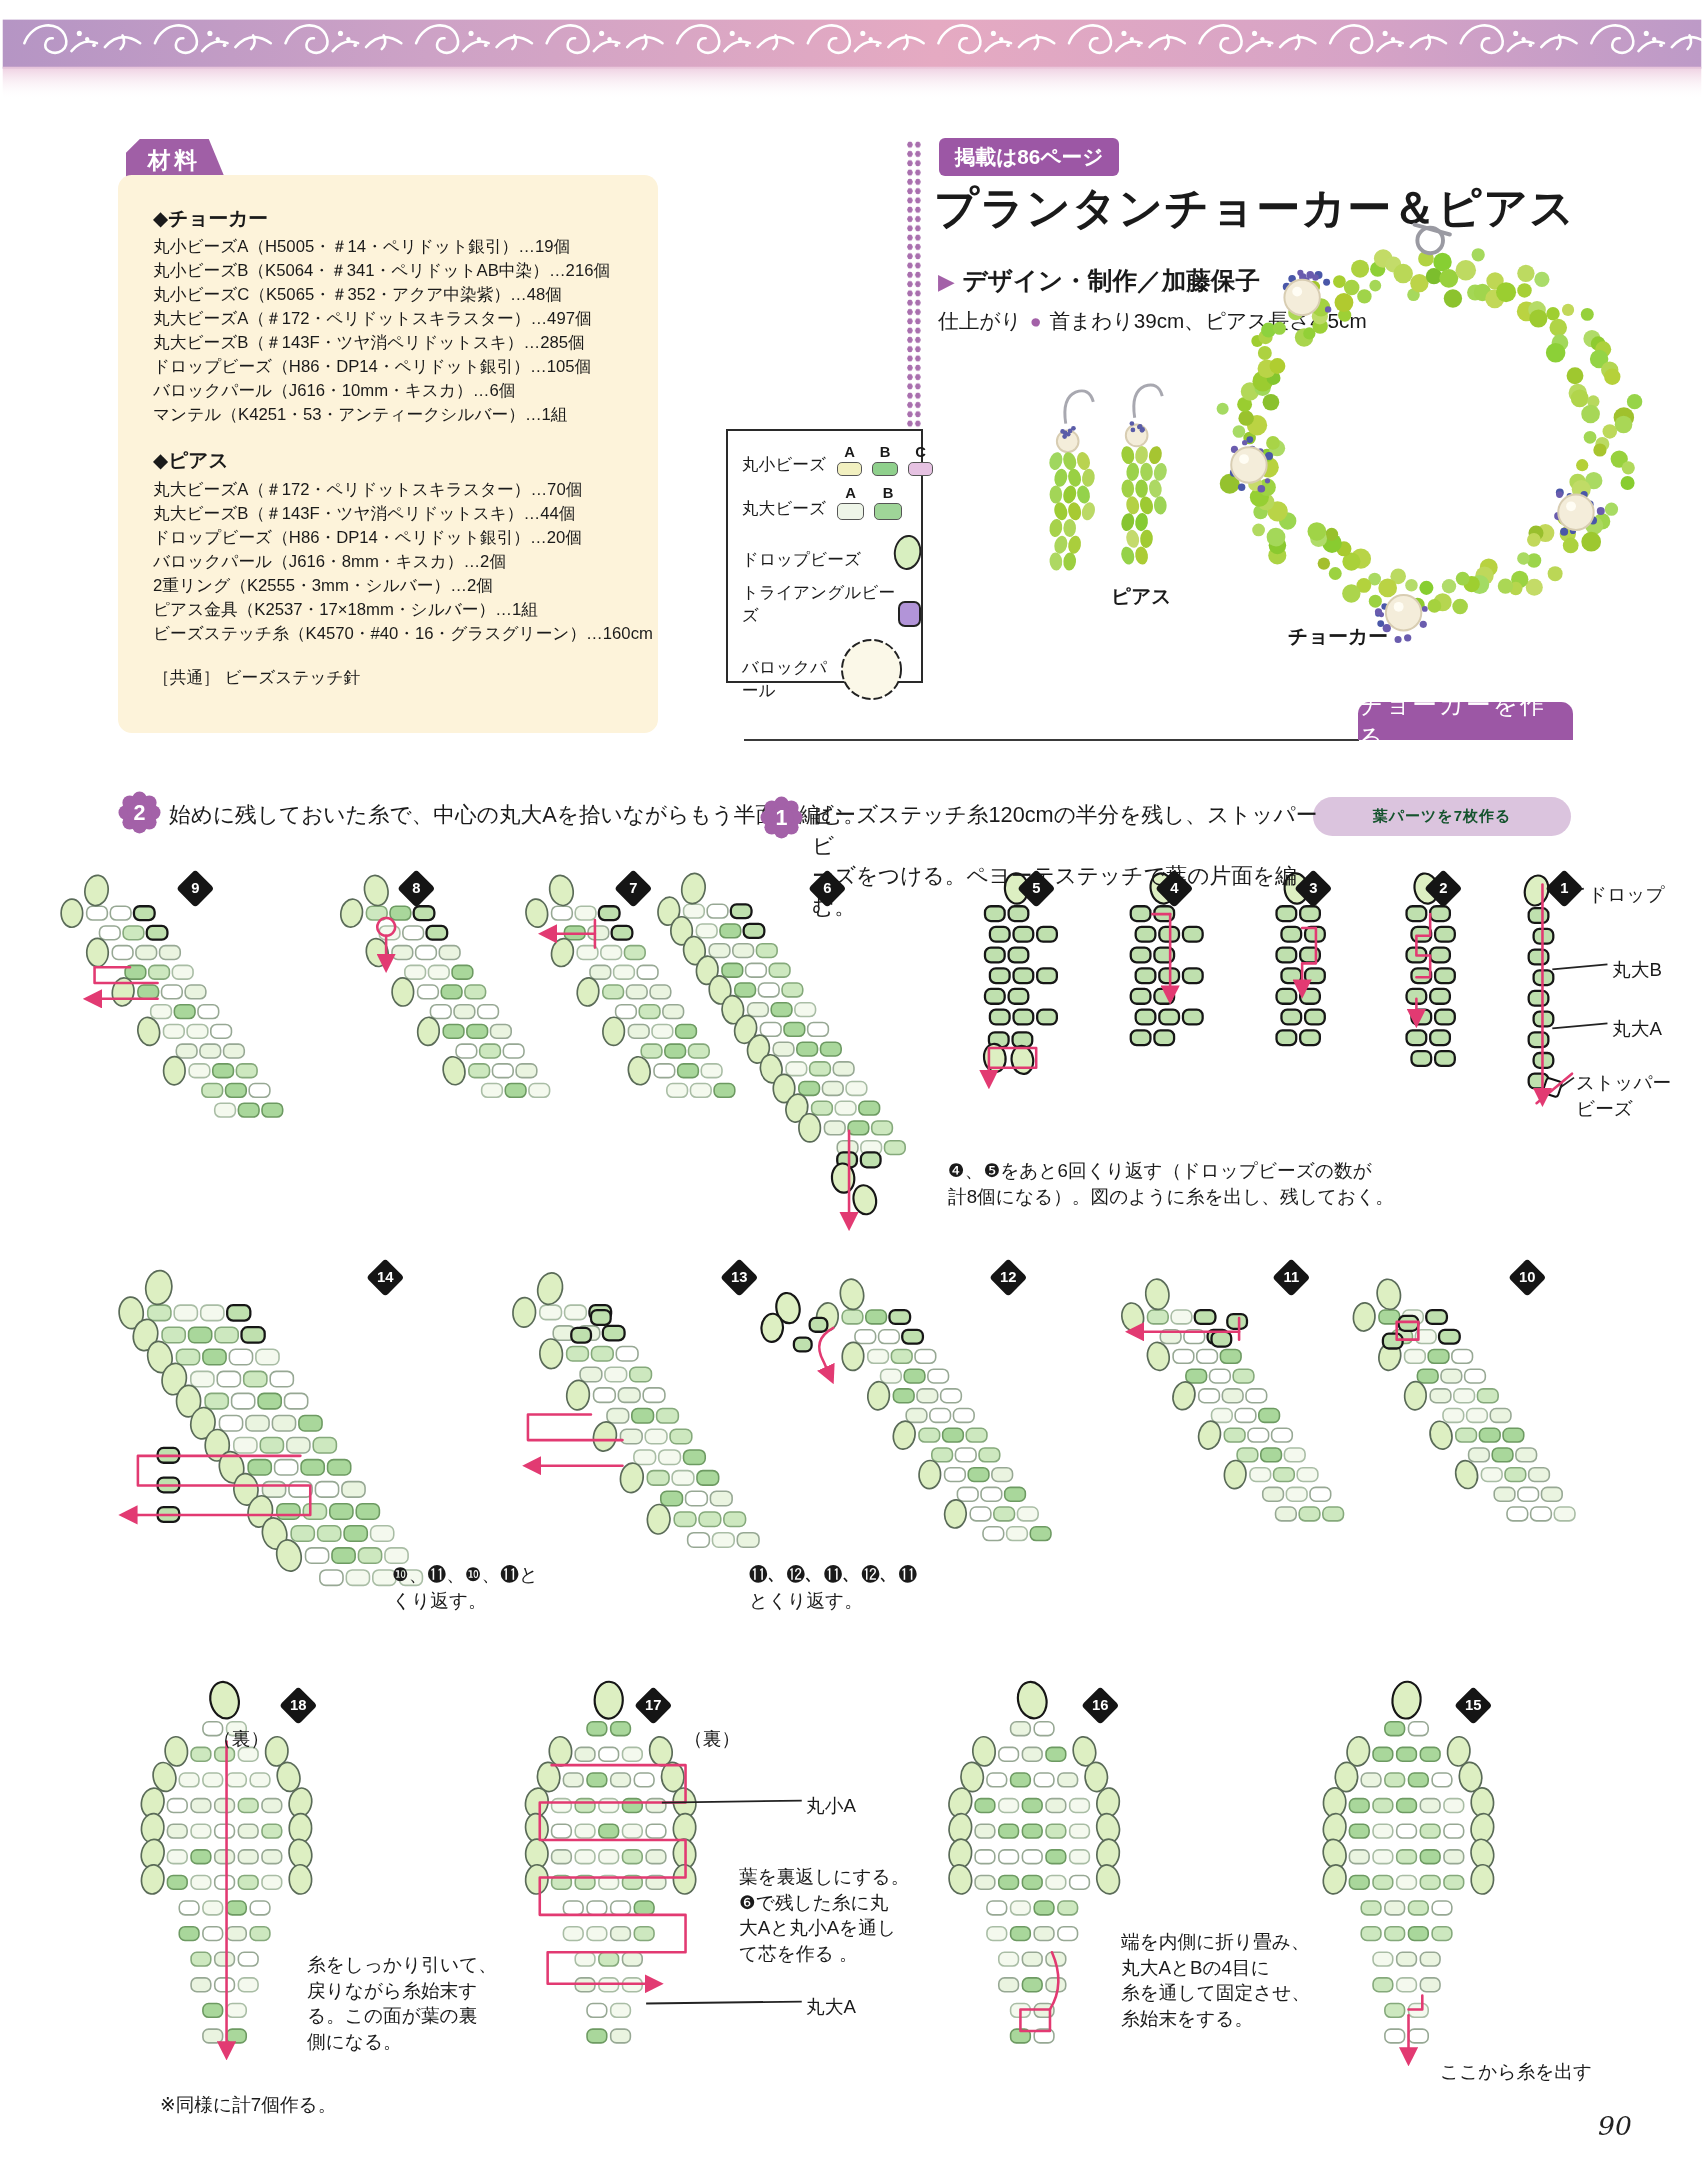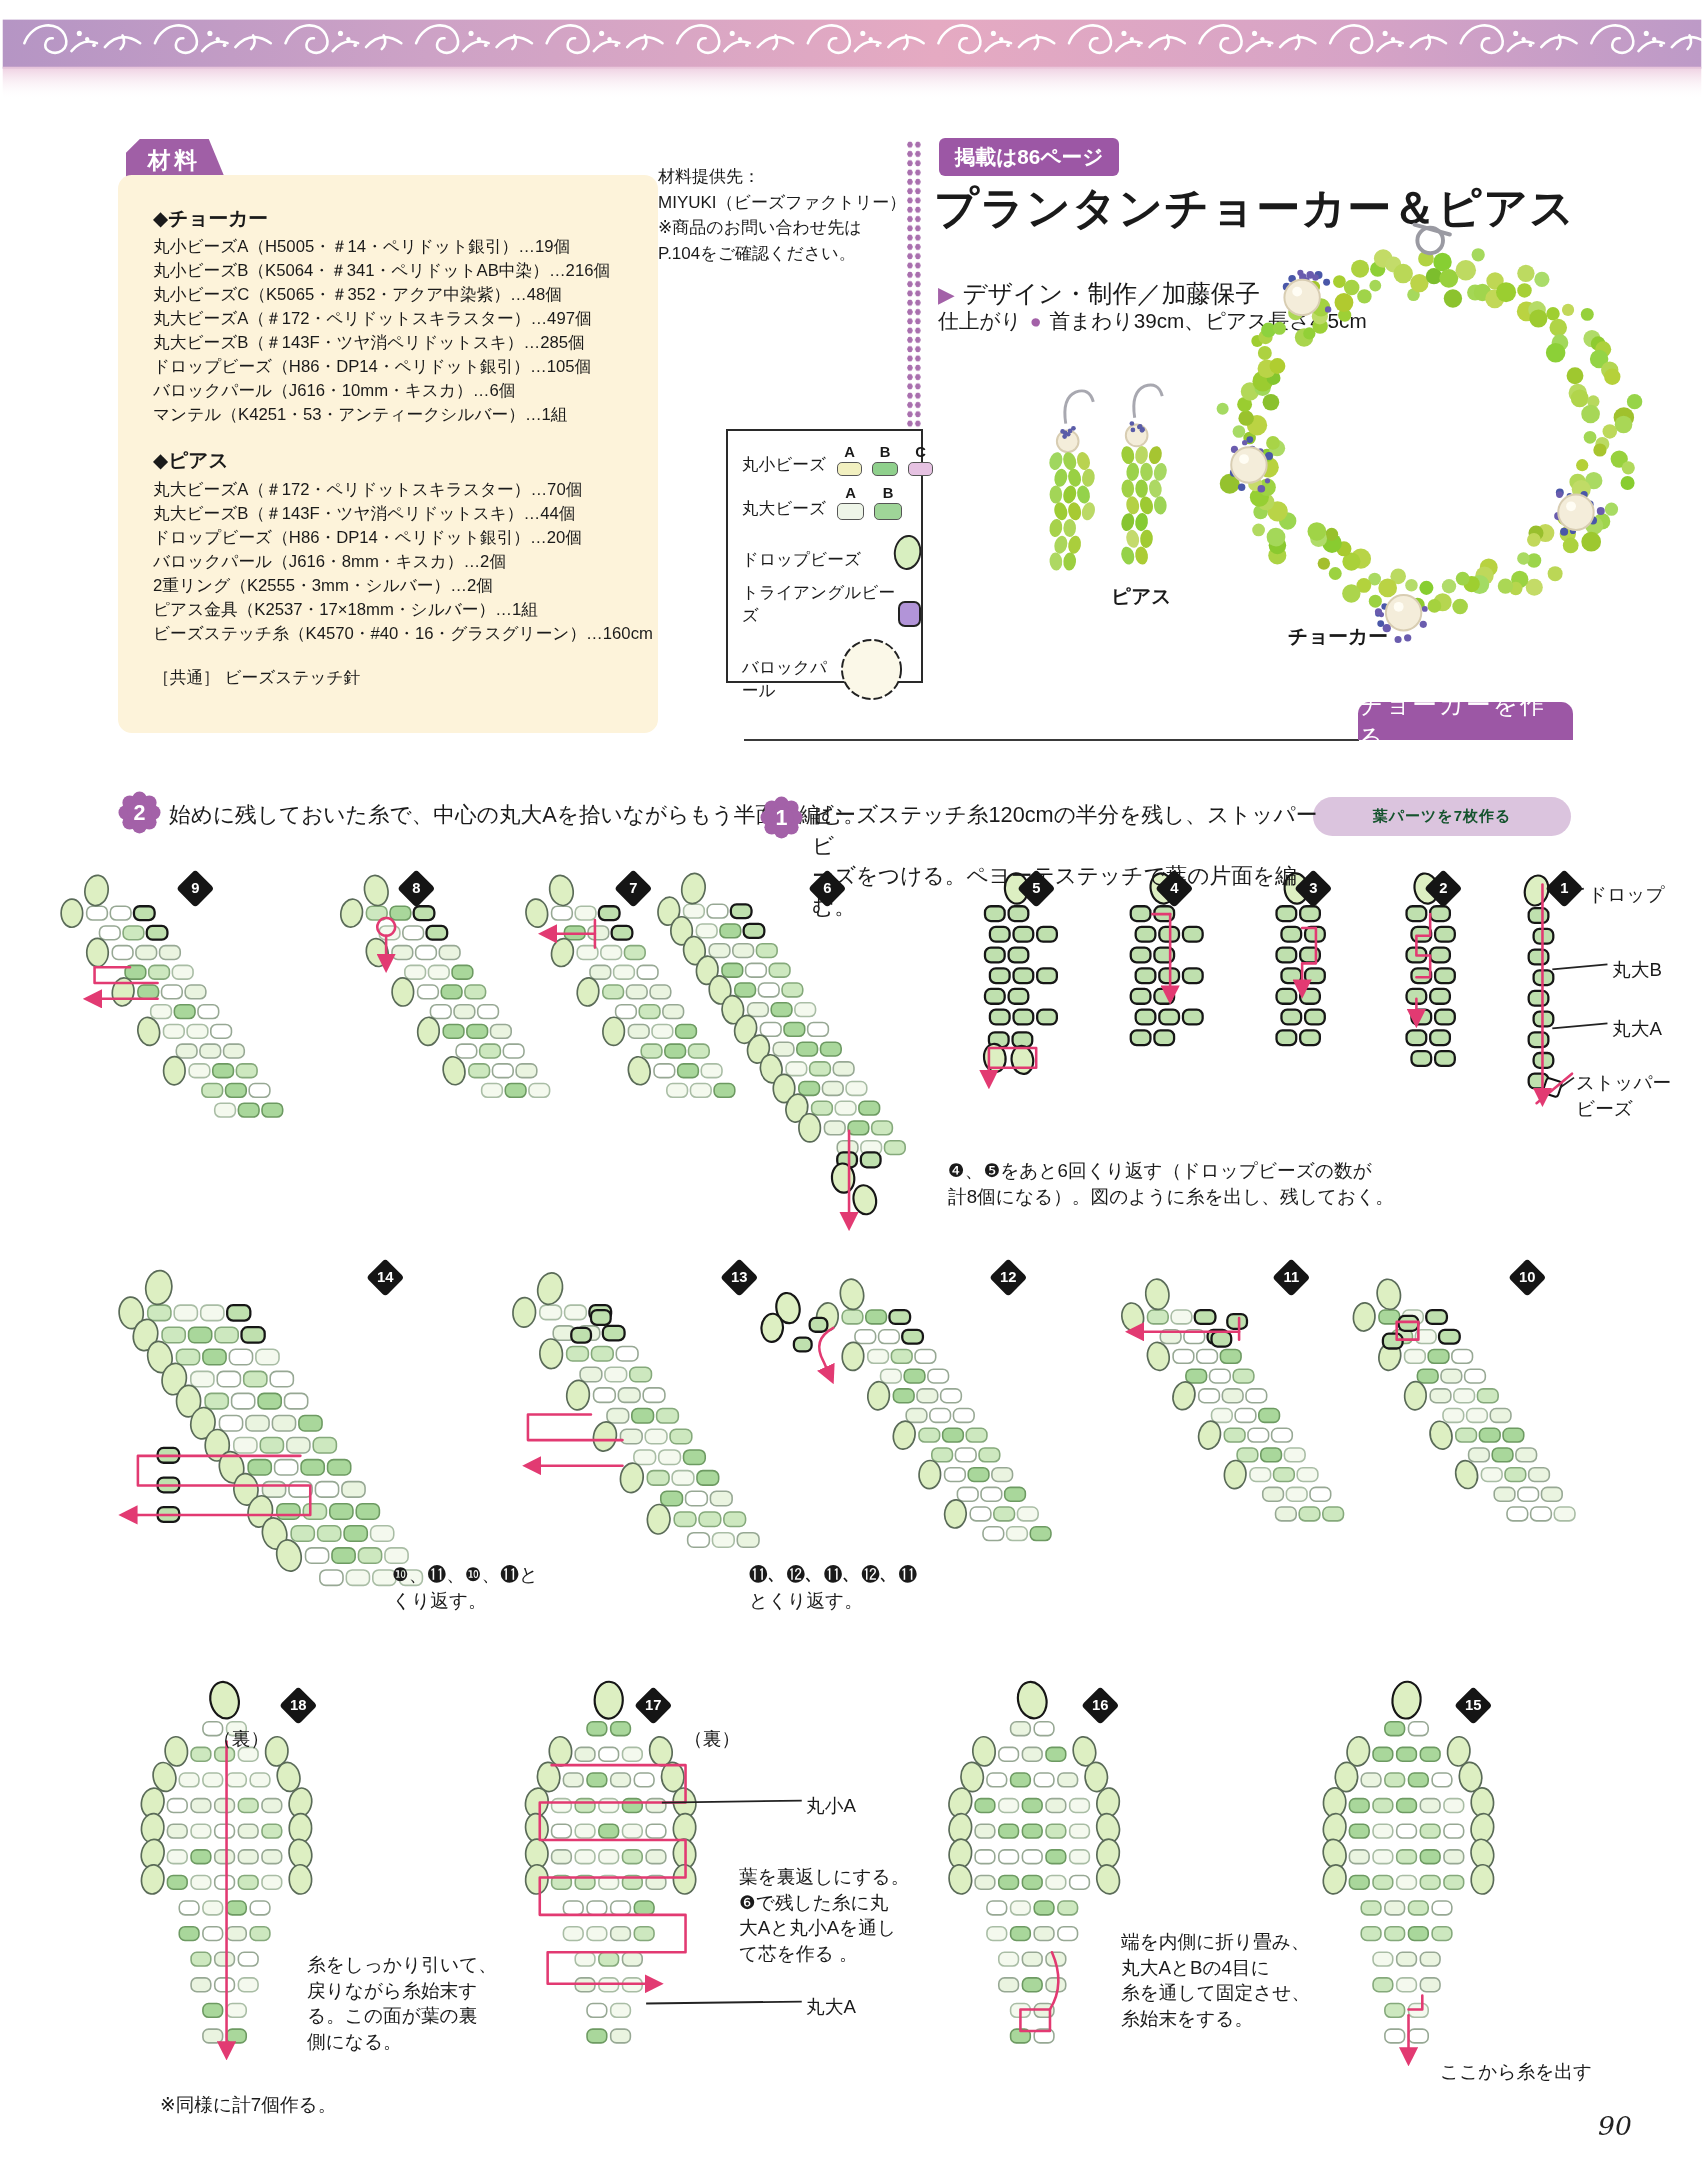--- a/index.html
+++ b/index.html
@@ -18,21 +18,21 @@
   .mat-gap{height:19.7px;}
   
   #provider{position:absolute;left:658px;top:164px;width:276px;font-size:17px;line-height:25.6px;white-space:pre-line;}
   
   #dots{position:absolute;left:906px;top:140px;width:14.8px;height:297px;
     background-image:radial-gradient(#a96fae 2.4px,rgba(0,0,0,0) 2.9px);background-size:7.9px 9.3px;}
   #page-badge{position:absolute;left:939px;top:138px;background:#9c57a5;color:#fff;
     font-size:20.7px;font-weight:bold;padding:4.9px 15.8px;border-radius:6px;}
   #main-title{position:absolute;left:934px;top:179px;width:670px;
     font-family:"DejaVu Serif","Liberation Serif",serif;font-size:44px;font-weight:600;letter-spacing:1px;}
-  #designer{position:absolute;left:938px;top:277px;font-size:24.6px;font-weight:normal;}
+  #designer{position:absolute;left:938px;top:264px;font-size:24.6px;font-weight:bold;}
   #designer .tri{color:#a361a8;font-size:21.7px;margin-right:7.9px;}
   #finished{position:absolute;left:938px;top:307px;font-size:20.7px;}
   #finished .dot{color:#a361a8;font-size:19.7px;margin:0 7.9px;}
   
   #legend{position:absolute;left:726px;top:429px;width:197px;height:254px;background:#fff;
     border:2px solid #2a2a2a;box-sizing:border-box;padding:13.8px 0 0 13.8px;font-size:16.7px;}
   .lg-row{display:flex;align-items:flex-end;margin-bottom:9.9px;}
   .lg-label{width:95px;flex:none;}
   .lg-wide{width:148px;}
   .lg-sw{display:flex;gap:9.9px;}
@@ -133,24 +133,20 @@
           <div class="mat-item">バロックパール（J616・8mm・キスカ）…2個</div>
           <div class="mat-item">2重リング（K2555・3mm・シルバー）…2個</div>
           <div class="mat-item">ピアス金具（K2537・17×18mm・シルバー）…1組</div>
           <div class="mat-item">ビーズステッチ糸（K4570・#40・16・グラスグリーン）…160cm</div>
         </div>
     </div>
     <div class="mat-gap"></div>
     <div class="mat-list">［共通］ ビーズステッチ針</div>
   </div>
 
-  <div id="provider">材料提供先：
-MIYUKI（ビーズファクトリー）
-※商品のお問い合わせ先は
-P.104をご確認ください。</div>
 
   <div id="dots"></div>
   <div id="page-badge">掲載は86ページ</div>
   <div id="main-title">プランタンチョーカー＆ピアス</div>
   <div id="designer">
     <span class="tri">▶</span><span>デザイン・制作／加藤保子</span>
   </div>
   <div id="finished">
     <span>仕上がり</span><span class="dot">●</span><span>首まわり39cm、ピアス長さ4.5cm</span>
   </div>

